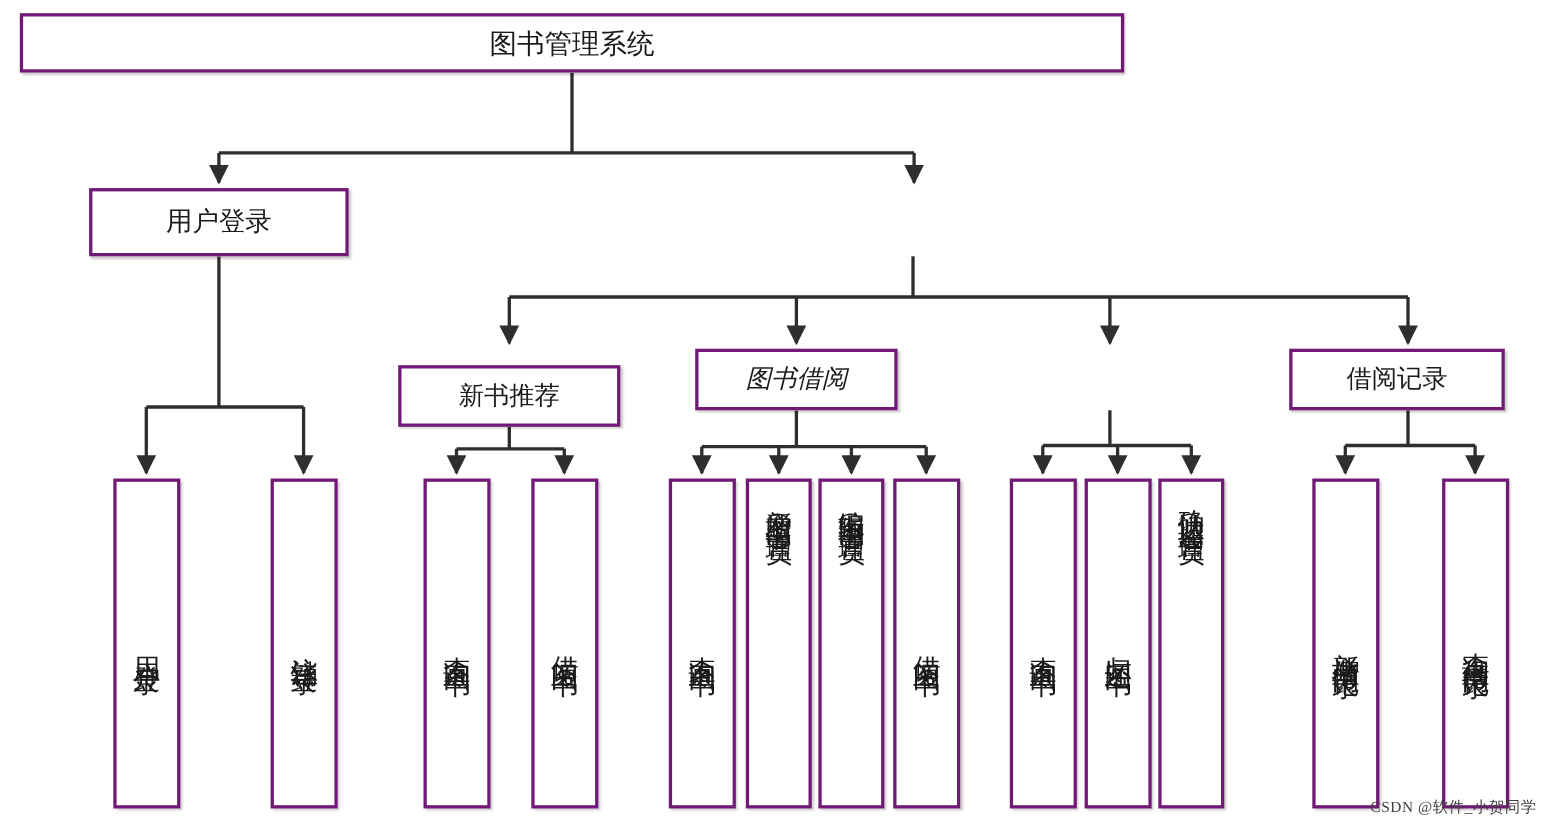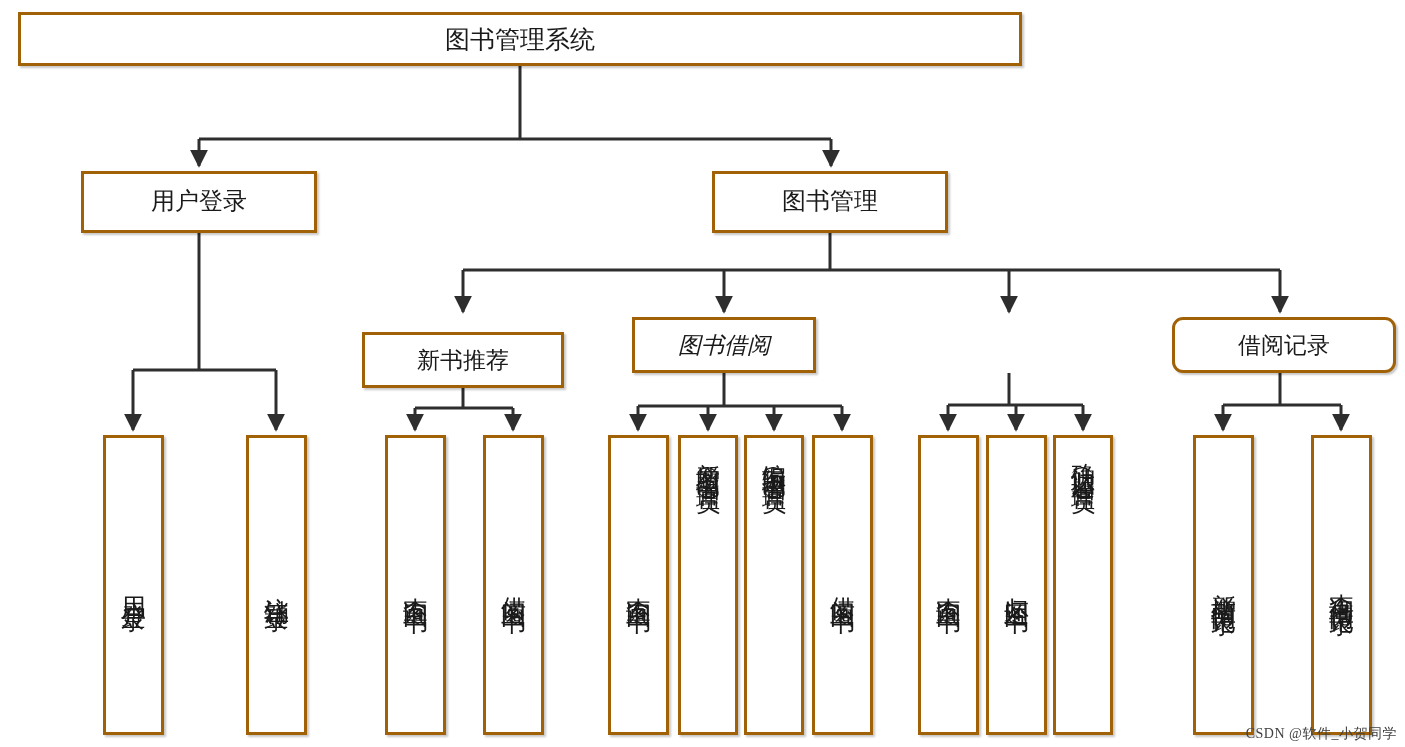--- a/index.html
+++ b/index.html
@@ -22,21 +22,21 @@
     left: 0;
     top: 0;
     width: 1405px;
     height: 747px;
     pointer-events: none;
   }
   .node {
     position: absolute;
     box-sizing: border-box;
     background: #ffffff;
-    border: 3px solid #a16207;
+    border: 3px solid #701a75;
     box-shadow: 2px 2px 2px rgba(0,0,0,0.22);
     display: flex;
     align-items: center;
     justify-content: center;
     color: #1a1a1a;
     z-index: 2;
   }
   .node-label {
     display: block;
     text-align: center;
@@ -134,31 +134,28 @@
     </g>
   </svg>
 
   <div class="node level-root" style="left:18px; top:12px; width:1004px; height:54px;">
     <span class="node-label">图书管理系统</span>
   </div>
 
   <div class="node level-2" style="left:81px; top:171px; width:236px; height:62px;">
     <span class="node-label">用户登录</span>
   </div>
-  <div class="node level-2" style="left:712px; top:171px; width:236px; height:62px;">
-    <span class="node-label">图书管理</span>
-  </div>
 
   <div class="node level-3" style="left:362px; top:332px; width:202px; height:56px;justify-content:center;">
     <span class="node-label">新书推荐</span>
   </div>
   <div class="node level-3" style="left:632px; top:317px; width:184px; height:56px;font-style:italic;">
     <span class="node-label">图书借阅</span>
   </div>
-  <div class="node level-3" style="left:1172px; top:317px; width:224px; height:56px;border-radius:11px;">
+  <div class="node level-3" style="left:1172px; top:317px; width:196px; height:56px;">
     <span class="node-label">借阅记录</span>
   </div>
 
   <div class="node leaf center-text" style="left:103px; top:435px; width:61px; height:300px;">
     <span class="node-label">用户登录</span>
   </div>
   <div class="node leaf center-text" style="left:246px; top:435px; width:61px; height:300px;">
     <span class="node-label">注销登录</span>
   </div>
 

